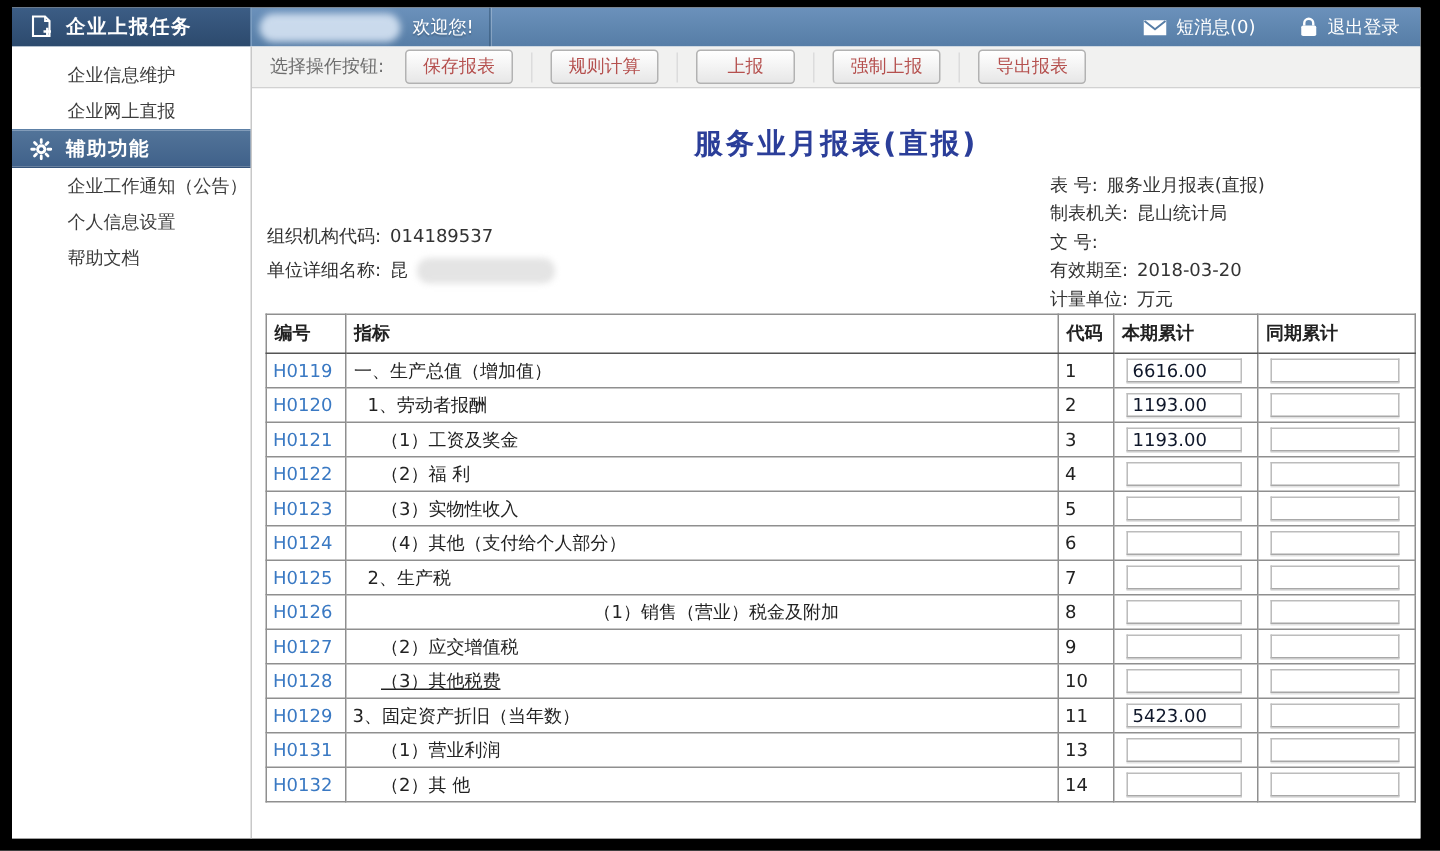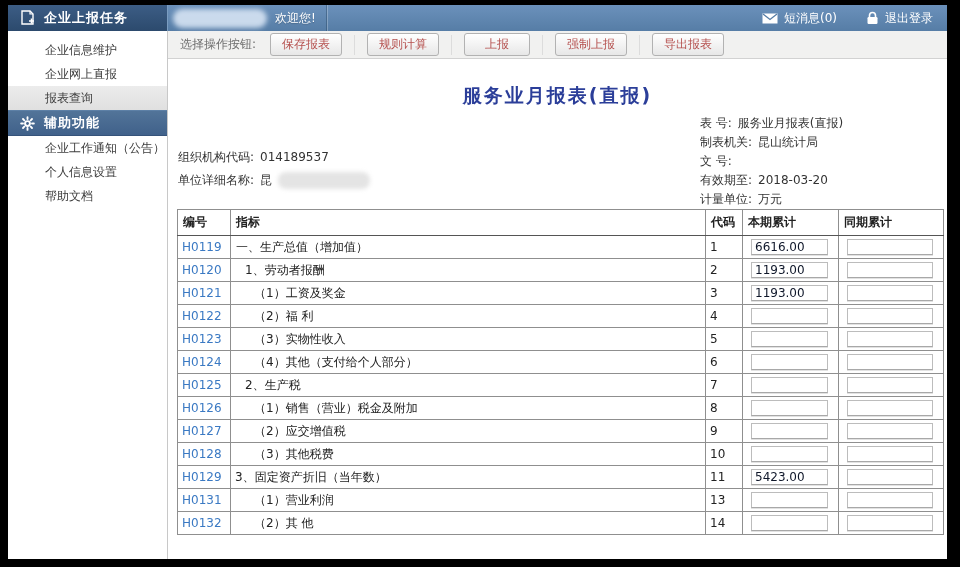--- a/index.html
+++ b/index.html
@@ -113,21 +113,20 @@
         </div>
       </div>
     </div>
   </div>
 
   <div class="body-row">
 
     <div class="sidebar">
       <div class="side-item">企业信息维护</div>
       <div class="side-item">企业网上直报</div>
-      <div class="side-item sel">报表查询</div>
       <div class="side-header">
         <svg class="icon" width="15" height="15" viewBox="0 0 16 16">
           <g stroke="#fff" stroke-width="2" stroke-linecap="round">
             <path d="M8 1.2 V3.2 M8 12.8 V14.8 M1.2 8 H3.2 M12.8 8 H14.8 M3.2 3.2 L4.6 4.6 M11.4 11.4 L12.8 12.8 M12.8 3.2 L11.4 4.6 M4.6 11.4 L3.2 12.8"></path>
           </g>
           <circle cx="8" cy="8" r="3.6" fill="#fff"></circle>
           <circle cx="8" cy="8" r="1.5" fill="#40618a"></circle>
         </svg>
         <span>辅助功能</span>
       </div>
@@ -279,21 +278,21 @@
                 <td class="c-code">7</td>
                 <td class="c-val">
                   <input type="text" style="">
                 </td>
                 <td class="c-val">
                   <input type="text" style="">
                 </td>
               </tr>
               <tr>
                 <td class="c-id"><a>H0126</a></td>
-                <td class="c-ind" style="padding-left: 23px;">（1）销售（营业）税金及附加</td>
+                <td class="c-ind" style="padding-left: 23px; text-align: center;">（1）销售（营业）税金及附加</td>
                 <td class="c-code">8</td>
                 <td class="c-val">
                   <input type="text" style="">
                 </td>
                 <td class="c-val">
                   <input type="text" style="">
                 </td>
               </tr>
               <tr>
                 <td class="c-id"><a>H0127</a></td>
@@ -301,21 +300,21 @@
                 <td class="c-code">9</td>
                 <td class="c-val">
                   <input type="text" style="">
                 </td>
                 <td class="c-val">
                   <input type="text" style="">
                 </td>
               </tr>
               <tr>
                 <td class="c-id"><a>H0128</a></td>
-                <td class="c-ind" style="padding-left: 23px;">（3）其他税费</td>
+                <td class="c-ind" style="padding-left: 23px; text-decoration: underline;">（3）其他税费</td>
                 <td class="c-code">10</td>
                 <td class="c-val">
                   <input type="text" style="">
                 </td>
                 <td class="c-val">
                   <input type="text" style="">
                 </td>
               </tr>
               <tr>
                 <td class="c-id"><a>H0129</a></td>

